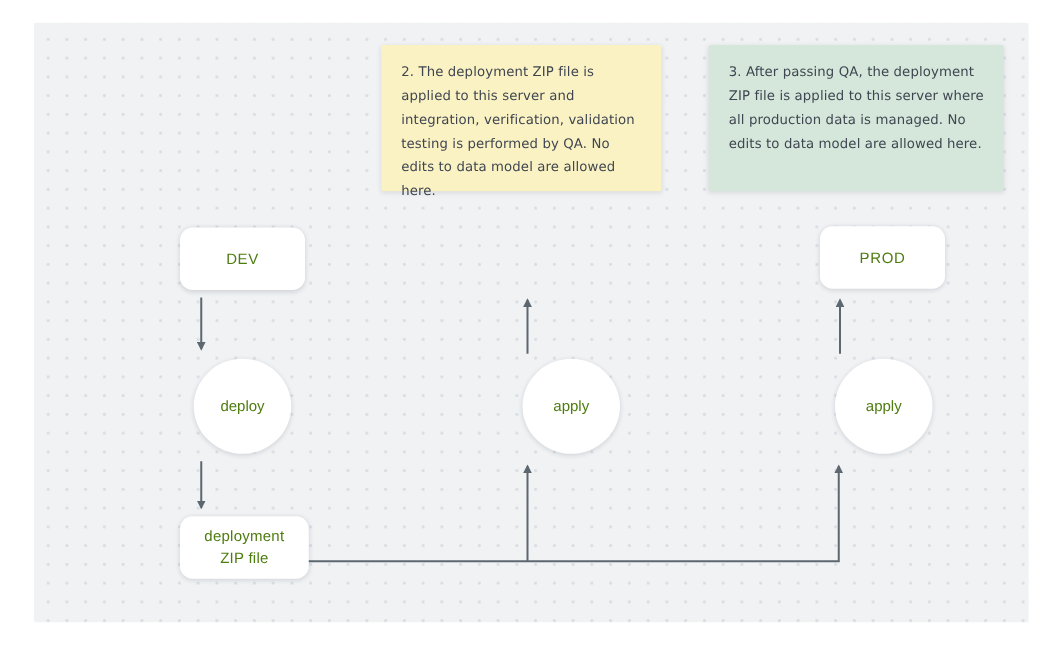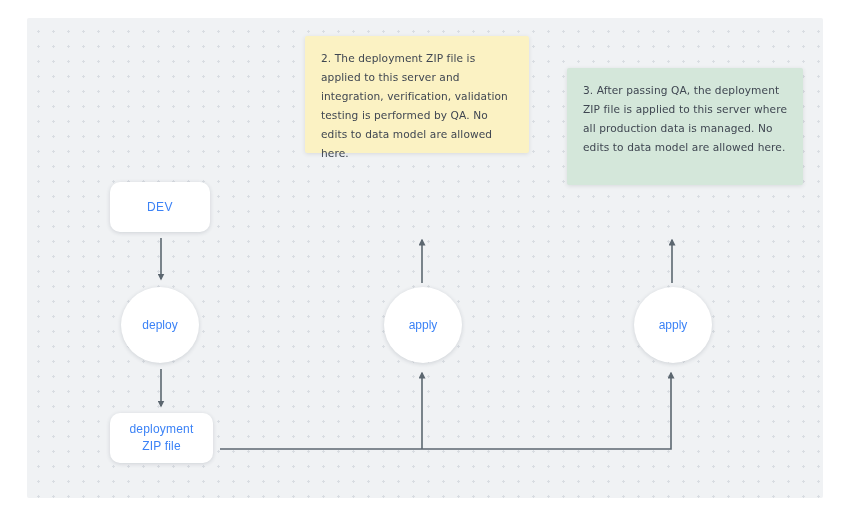--- a/index.html
+++ b/index.html
@@ -48,23 +48,24 @@
   .note-3 { left: 567px; width: 236px; }
 
   .node {
     position: absolute;
     background: #ffffff;
     box-shadow: 0 1px 4px rgba(31,45,61,0.16);
     display: flex;
     align-items: center;
     justify-content: center;
     text-align: center;
-    color: #3b82f6;
+    color: #4d7c0f;
     font-size: 12px;
     font-family: "Liberation Sans", sans-serif;
+    margin-left: 34px;
   }
   .rect-node {
     width: 100px;
     height: 50px;
     border-radius: 10px;
     letter-spacing: 0.5px;
   }
   .circle-node {
     width: 78px;
     height: 76px;
@@ -95,41 +96,44 @@
 </head>
 <body>
 
 <div class="page">
 
   <div class="canvas"></div>
 
   <div class="note note-2" style="background: rgb(251, 242, 195);">
     <span>2. The deployment ZIP file is applied to this server and integration, verification, validation testing is performed by QA. No edits to data model are allowed here.</span>
   </div>
-  <div class="note note-3" style="background: rgb(212, 231, 218); margin-top: 32px;">
+  <div class="note note-3" style="background: rgb(212, 231, 218);">
     <span>3. After passing QA, the deployment ZIP file is applied to this server where all production data is managed. No edits to data model are allowed here.</span>
   </div>
 
   <svg class="edges-layer" width="843" height="517" viewBox="0 0 843 517">
     <defs>
       <marker id="arrow" markerWidth="7" markerHeight="7" refX="5.5" refY="3.5" orient="auto" markerUnits="userSpaceOnUse">
         <path d="M0,0 L7,3.5 L0,7 Z" fill="#5c6770"></path>
       </marker>
     </defs>
     <path d="M161,238 L161,279" stroke="#5c6770" stroke-width="1.6" fill="none" marker-end="url(#arrow)"></path>
     <path d="M161,369 L161,406" stroke="#5c6770" stroke-width="1.6" fill="none" marker-end="url(#arrow)"></path>
     <path d="M422,283 L422,240" stroke="#5c6770" stroke-width="1.6" fill="none" marker-end="url(#arrow)"></path>
     <path d="M672,283 L672,240" stroke="#5c6770" stroke-width="1.6" fill="none" marker-end="url(#arrow)"></path>
     <path d="M220,449 L671,449 L671,373" stroke="#5c6770" stroke-width="1.6" fill="none" marker-end="url(#arrow)"></path>
     <path d="M422,449 L422,373" stroke="#5c6770" stroke-width="1.6" fill="none" marker-end="url(#arrow)"></path>
   </svg>
 
   <div class="node rect-node node-dev">
     <span>DEV</span>
   </div>
+  <div class="node rect-node node-prod">
+    <span>PROD</span>
+  </div>
 
   <div class="node circle-node node-deploy">
     <span>deploy</span>
   </div>
   <div class="node circle-node node-apply-test">
     <span>apply</span>
   </div>
   <div class="node circle-node node-apply-prod">
     <span>apply</span>
   </div>

